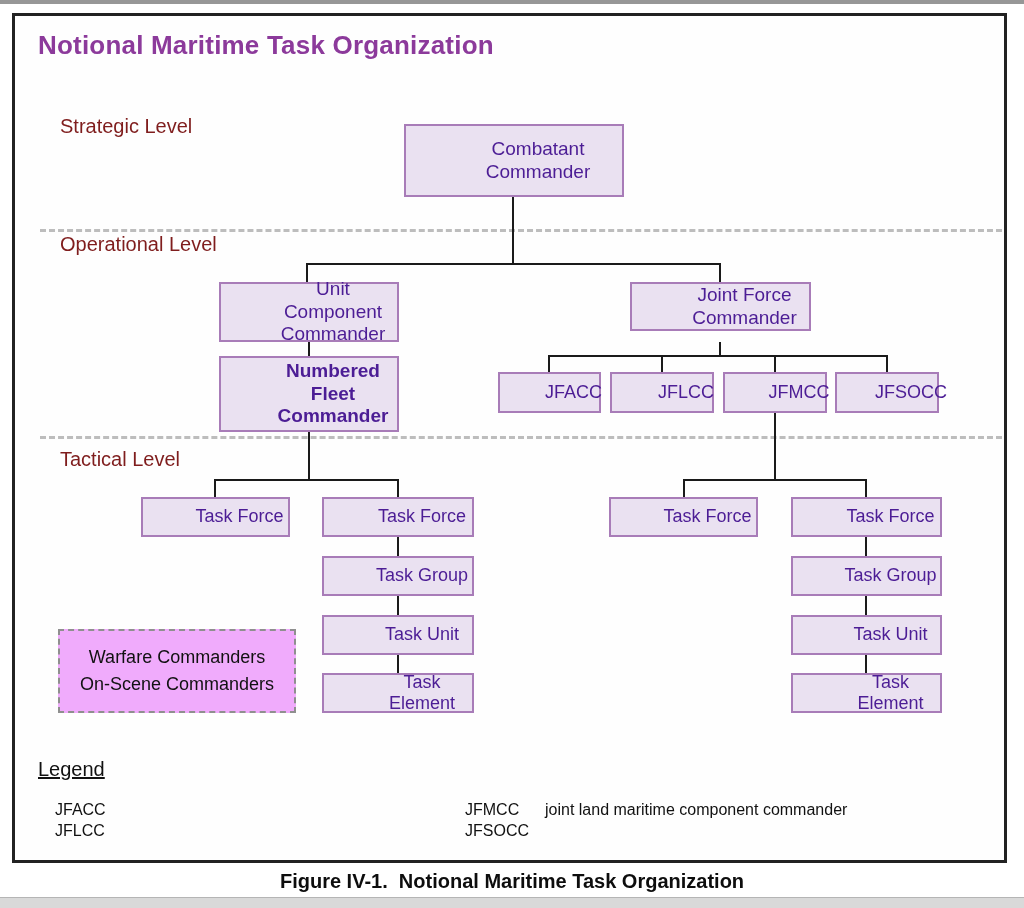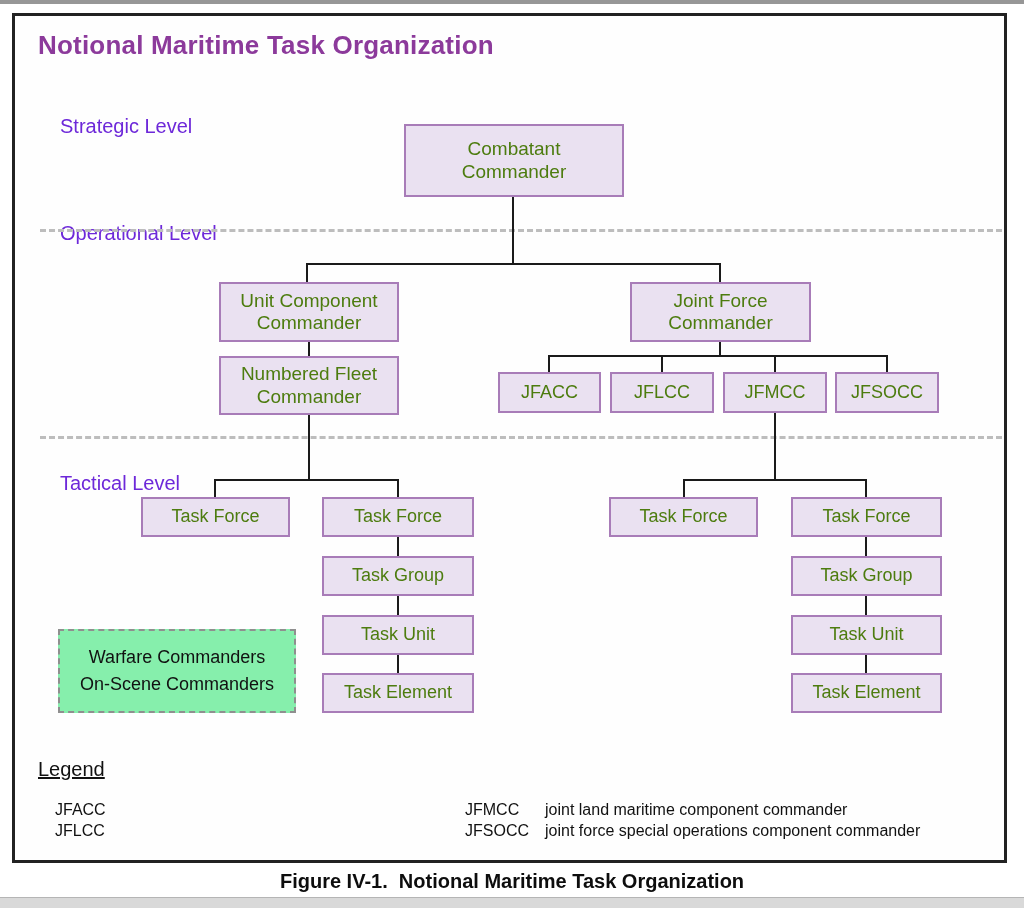--- a/index.html
+++ b/index.html
@@ -2,53 +2,53 @@
 <html><head>
 <meta charset="utf-8">
 <style>
   html,body{margin:0;padding:0;background:#ffffff;}
   .stage{position:relative;width:1024px;height:908px;background:#ffffff;overflow:hidden;
          font-family:"Liberation Sans","DejaVu Sans",sans-serif;color:#111;}
   .top-edge{position:absolute;left:0;top:0;width:1024px;height:4px;background:#979797;}
   .bottom-edge{position:absolute;left:0;top:897px;width:1024px;height:11px;background:#d9d9d9;border-top:1px solid #b5b5b5;}
   .frame{position:absolute;left:12px;top:13px;width:995px;height:850px;border:3px solid #222;background:#fefefe;box-sizing:border-box;}
   .page-title{position:absolute;left:38px;top:30px;font-size:26px;color:#8c3a9b;letter-spacing:.2px;font-weight:bold;}
-  .level-label{position:absolute;left:60px;font-size:20px;color:#6d28d9;}
+  .level-label{position:absolute;left:60px;font-size:20px;color:#7f1d1d;}
   .sep{position:absolute;left:40px;width:962px;border-top:3px dashed #bdbdbd;height:0;}
   .v{position:absolute;width:2px;background:#1a1a1a;}
   .h{position:absolute;height:2px;background:#1a1a1a;}
   .node{position:absolute;background:#eae1f1;border:2px solid #a87cb8;box-sizing:border-box;
         display:flex;align-items:center;justify-content:center;text-align:center;
-        font-size:18px;line-height:1.18;white-space:pre-line;color:#4d7c0f;}
+        font-size:18px;line-height:1.18;white-space:pre-line;color:#4c1d95;padding-left:48px;}
   .node.big{font-size:19px;}
   .note{position:absolute;left:58px;top:629px;width:238px;height:84px;border:2px dashed #8f8f8f;
         box-sizing:border-box;display:flex;align-items:center;justify-content:center;text-align:center;
-        font-size:18px;line-height:1.5;white-space:pre-line;background:#86efac;}
+        font-size:18px;line-height:1.5;white-space:pre-line;background:#f0abfc;}
   .legend-heading{position:absolute;left:38px;top:758px;font-size:20px;text-decoration:underline;}
   .legend-col{position:absolute;top:800px;font-size:16px;line-height:20.5px;}
   .legend-col.c1{left:55px;}
   .legend-col.c2{left:465px;}
   .lrow{display:flex;}
   .c1 .term{width:66px;flex:none;}
   .c2 .term{width:80px;flex:none;}
   .figure-caption{position:absolute;left:0;top:870px;width:1024px;text-align:center;
         font-size:20px;font-weight:700;white-space:pre;color:#0d0d0d;}
 </style>
 </head>
 <body>
 
 <div class="stage">
   <div class="top-edge"></div>
   <div class="frame"></div>
 
   <div class="page-title">Notional Maritime Task Organization</div>
 
   <div class="level-label" style="top:115px;">Strategic Level</div>
-  <div class="level-label" style="top:222px;">Operational Level</div>
-  <div class="level-label" style="top:472px;">Tactical Level</div>
+  <div class="level-label" style="top:233px;">Operational Level</div>
+  <div class="level-label" style="top:448px;">Tactical Level</div>
 
   <div class="sep" style="top:229px;"></div>
   <div class="sep" style="top:436px;"></div>
 
   <div class="v" style="left:512px;top:197px;height:68px;"></div>
   <div class="h" style="left:306px;top:263px;width:415px;"></div>
   <div class="v" style="left:306px;top:263px;height:21px;"></div>
   <div class="v" style="left:719px;top:263px;height:21px;"></div>
   <div class="v" style="left:308px;top:342px;height:15px;"></div>
   <div class="v" style="left:719px;top:342px;height:15px;"></div>
@@ -69,23 +69,23 @@
   <div class="v" style="left:683px;top:479px;height:19px;"></div>
   <div class="v" style="left:865px;top:479px;height:19px;"></div>
   <div class="v" style="left:865px;top:537px;height:20px;"></div>
   <div class="v" style="left:865px;top:596px;height:20px;"></div>
   <div class="v" style="left:865px;top:655px;height:19px;"></div>
 
   <div class="node big" style="left:404px;top:124px;width:220px;height:73px;">Combatant
 Commander</div>
   <div class="node big" style="left:219px;top:282px;width:180px;height:60px;">Unit Component
 Commander</div>
-  <div class="node big" style="left:219px;top:356px;width:180px;height:59px;">Numbered Fleet
+  <div class="node big" style="left:219px;top:356px;width:180px;height:76px;font-weight:bold;">Numbered Fleet
 Commander</div>
-  <div class="node big" style="left:630px;top:282px;width:181px;height:60px;">Joint Force
+  <div class="node big" style="left:630px;top:282px;width:181px;height:49px;">Joint Force
 Commander</div>
   <div class="node" style="left:498px;top:372px;width:103px;height:41px;">JFACC</div>
   <div class="node" style="left:610px;top:372px;width:104px;height:41px;">JFLCC</div>
   <div class="node" style="left:723px;top:372px;width:104px;height:41px;">JFMCC</div>
   <div class="node" style="left:835px;top:372px;width:104px;height:41px;">JFSOCC</div>
 
   <div class="node" style="left:141px;top:497px;width:149px;height:40px;">Task Force</div>
   <div class="node" style="left:322px;top:497px;width:152px;height:40px;">Task Force</div>
   <div class="node" style="left:322px;top:556px;width:152px;height:40px;">Task Group</div>
   <div class="node" style="left:322px;top:615px;width:152px;height:40px;">Task Unit</div>
@@ -109,19 +109,18 @@
       <span class="term">JFLCC</span>
     </div>
   </div>
   <div class="legend-col c2">
     <div class="lrow">
       <span class="term">JFMCC</span>
       <span class="def">joint land maritime component commander</span>
     </div>
     <div class="lrow">
       <span class="term">JFSOCC</span>
-      <span class="def">joint force special operations component commander</span>
     </div>
   </div>
 
   <div class="figure-caption">Figure IV-1.  Notional Maritime Task Organization</div>
   <div class="bottom-edge"></div>
 </div>
 
 </body></html>

